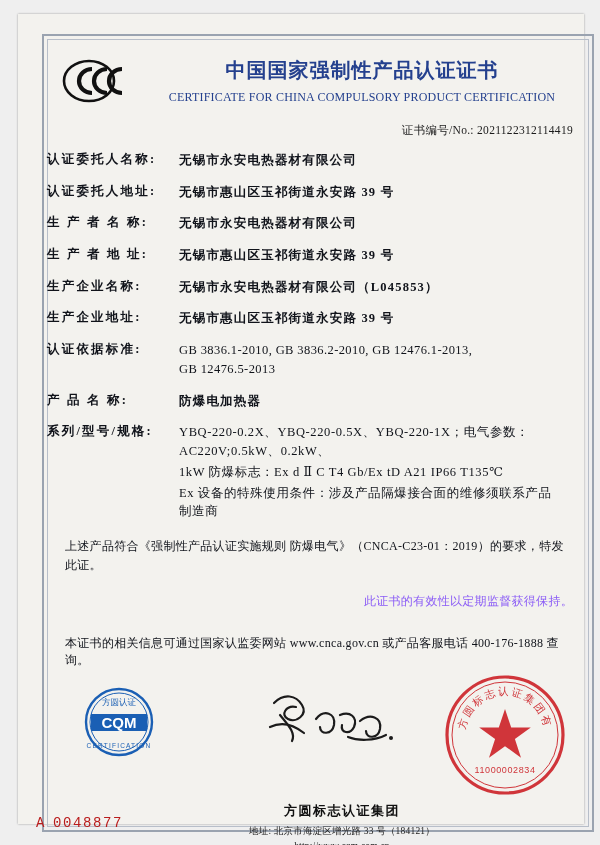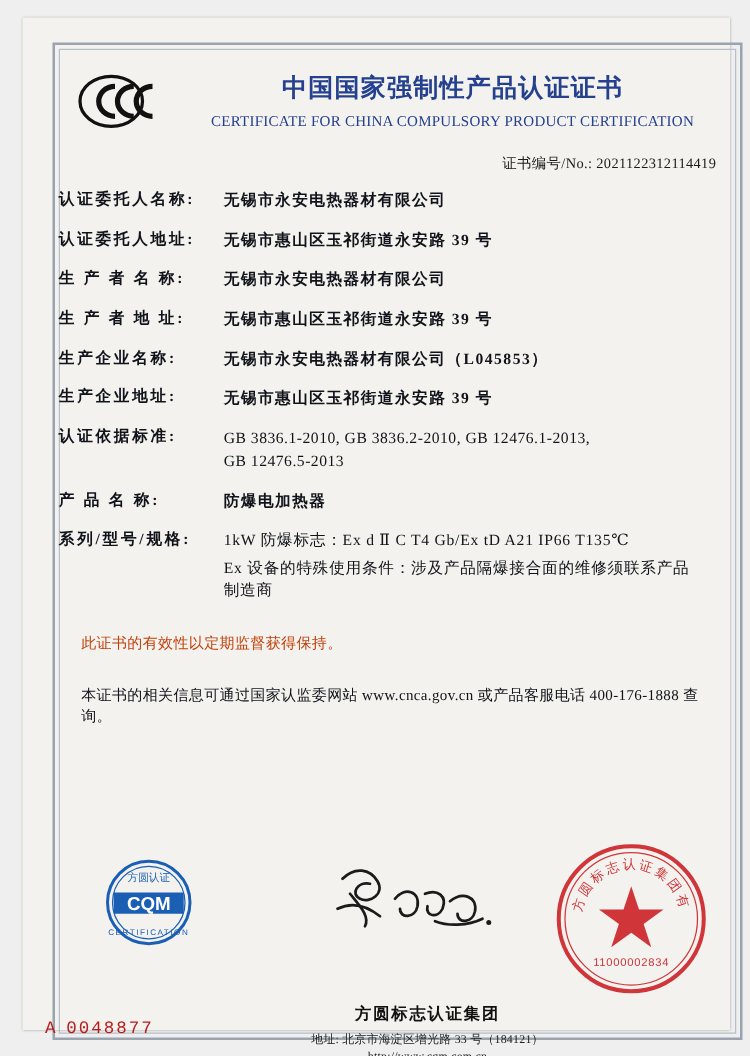--- a/index.html
+++ b/index.html
@@ -141,22 +141,23 @@
     padding: 0 16px 0 18px;
     margin-top: 9px;
     font-size: 12px;
     color: #10131a;
     letter-spacing: 0.4px;
   }
   .valid-note {
     padding: 0 16px 0 18px;
     margin-top: 9px;
     font-size: 12px;
-    color: #c2410c;
+    color: #8b5cf6;
     letter-spacing: 0.3px;
+    text-align: right;
   }
   .web-note {
     padding: 0 16px 0 18px;
     margin-top: 25px;
     font-size: 12px;
     color: #10131a;
     letter-spacing: 0.3px;
   }
   
   .bottom {
@@ -298,25 +299,27 @@
         </div>
 
         <div class="row">
           <div class="lab">产 品 名 称:</div>
           <div class="val bold">防爆电加热器</div>
         </div>
 
         <div class="row">
           <div class="lab">系列/型号/规格:</div>
           <div class="val model-lines">
+            <div>YBQ-220-0.2X、YBQ-220-0.5X、YBQ-220-1X；电气参数：AC220V;0.5kW、0.2kW、</div>
             <div>1kW 防爆标志：Ex d Ⅱ C T4 Gb/Ex tD A21 IP66 T135℃</div>
             <div>Ex 设备的特殊使用条件：涉及产品隔爆接合面的维修须联系产品制造商</div>
           </div>
         </div>
 
+        <div class="statement">上述产品符合《强制性产品认证实施规则 防爆电气》（CNCA-C23-01：2019）的要求，特发此证。</div>
 
         <div class="dates">
         </div>
 
         <div class="valid-note">此证书的有效性以定期监督获得保持。</div>
 
         <div class="web-note">本证书的相关信息可通过国家认监委网站 www.cnca.gov.cn 或产品客服电话 400-176-1888 查询。</div>
       </div>
 
       <div class="bottom">

